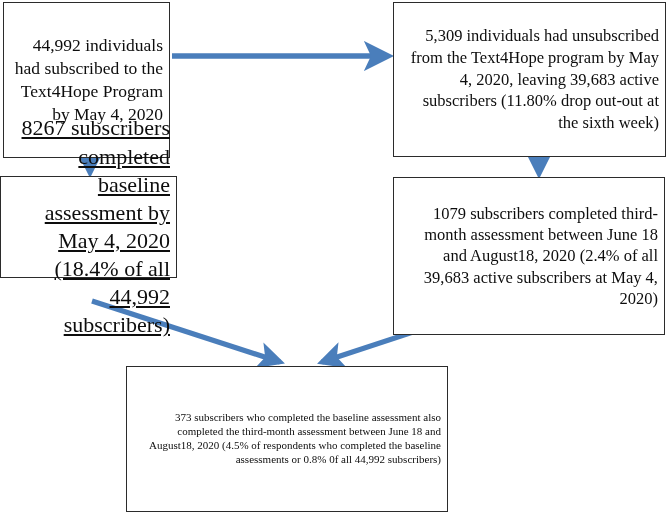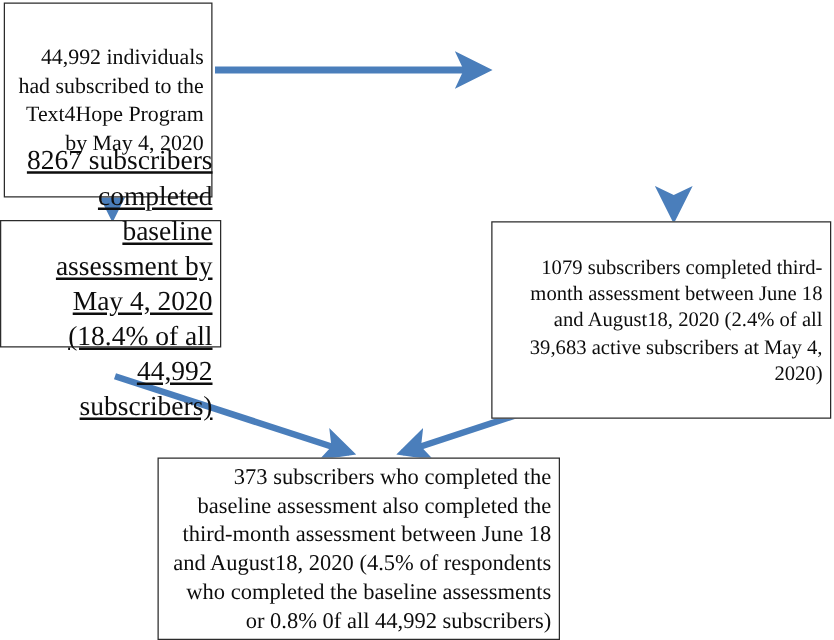--- a/index.html
+++ b/index.html
@@ -81,21 +81,21 @@
     height: 158px;
     font-size: 16.5px;
     line-height: 1.28;
   }
   
   #box-both {
     left: 126px;
     top: 366px;
     width: 322px;
     height: 146px;
-    font-size: 18px;
+    font-size: 11px;
     line-height: 1.27;
   }
 </style>
 </head>
 <body>
 
 <div id="canvas">
 
   <svg id="arrow-layer" viewBox="0 0 667 512" width="667" height="512" xmlns="http://www.w3.org/2000/svg">
     <defs>
@@ -125,20 +125,23 @@
 
     <g>
       <line x1="562" y1="283" x2="322" y2="362" stroke="#4A7EBB" stroke-width="5.2" marker-end="url(#ah2)"></line>
     </g>
   </svg>
 
   <div class="flow-box" id="box-subscribed">
     <span class="box-text">44,992 individuals had subscribed to the Text4Hope Program by May 4, 2020</span>
   </div>
 
+  <div class="flow-box" id="box-unsubscribed">
+    <span class="box-text">5,309 individuals had unsubscribed from the Text4Hope program by May 4, 2020, leaving 39,683 active subscribers (11.80% drop out-out at the sixth week)</span>
+  </div>
 
   <div class="flow-box" id="box-baseline">
     <span class="box-text">8267 subscribers completed baseline assessment by May 4, 2020 (18.4% of all 44,992 subscribers)</span>
   </div>
 
   <div class="flow-box" id="box-third-month">
     <span class="box-text">1079 subscribers completed third-month assessment between June 18 and August18, 2020 (2.4% of all 39,683 active subscribers at May 4, 2020)</span>
   </div>
 
   <div class="flow-box" id="box-both">

